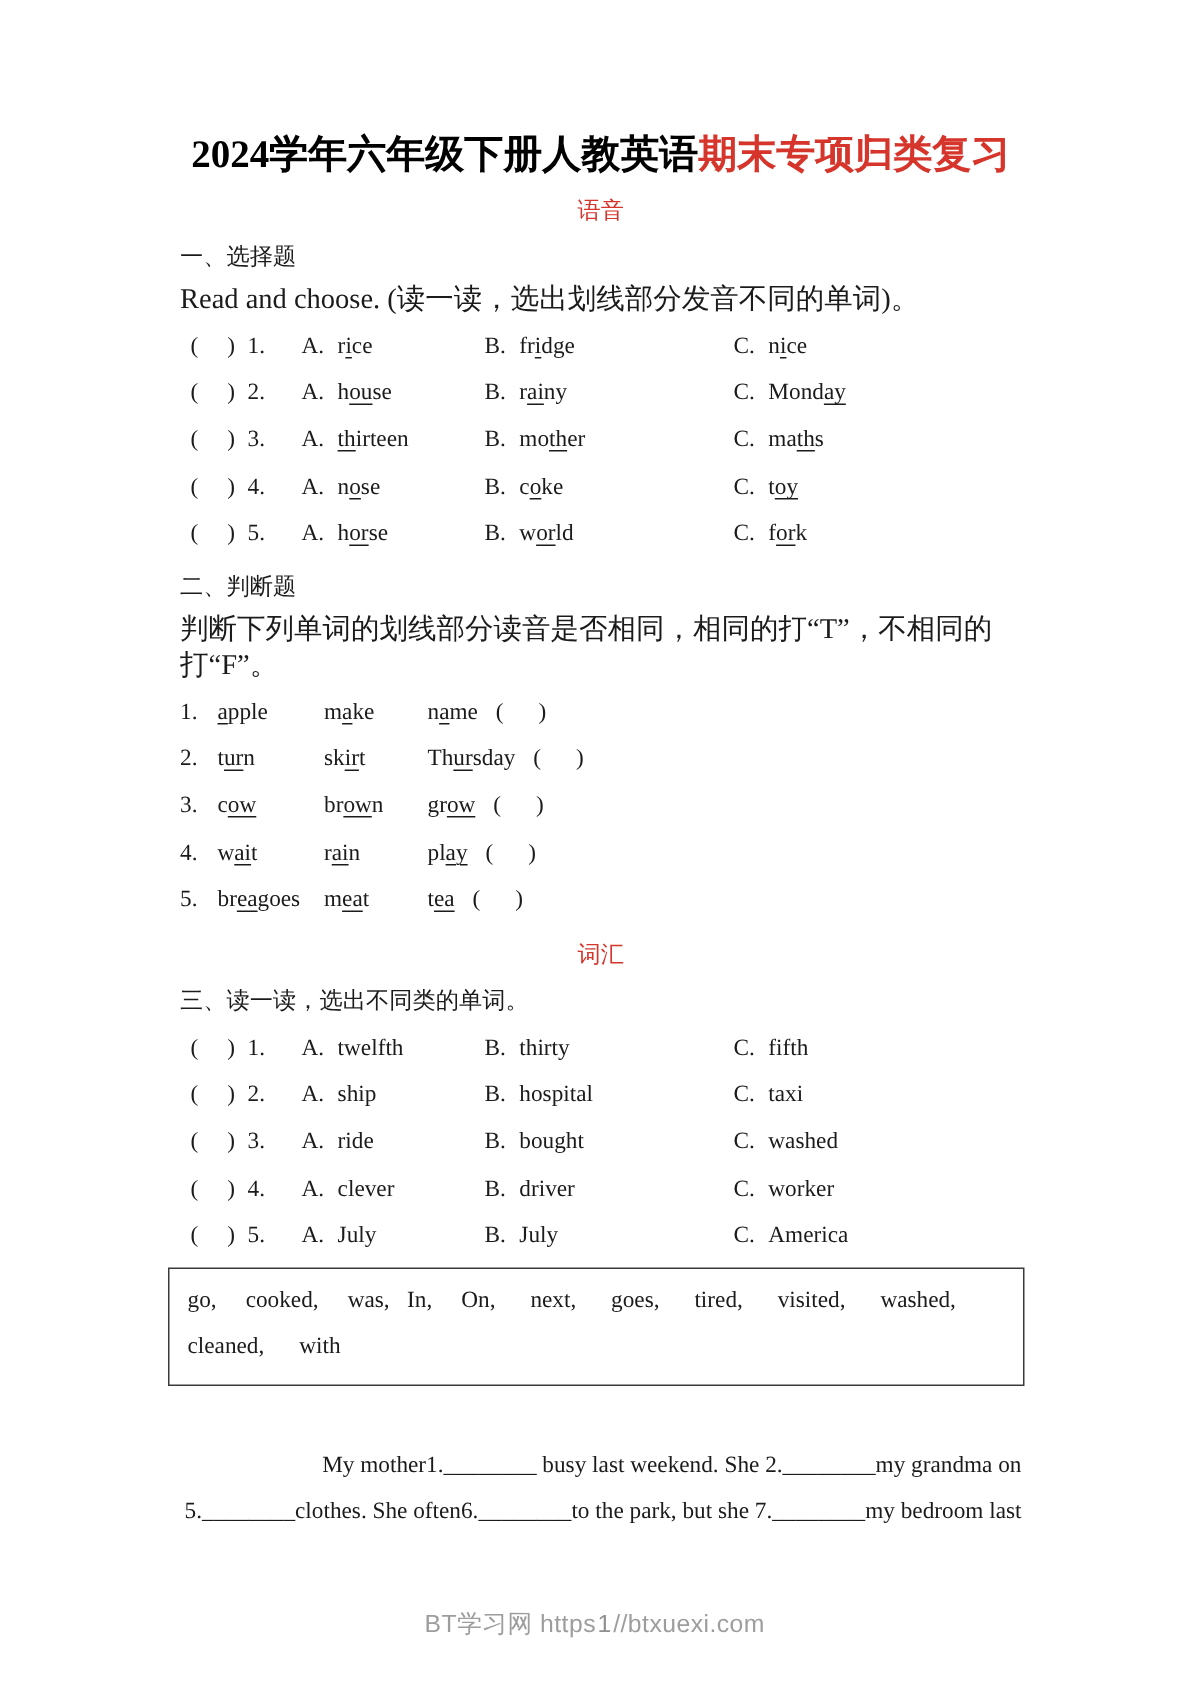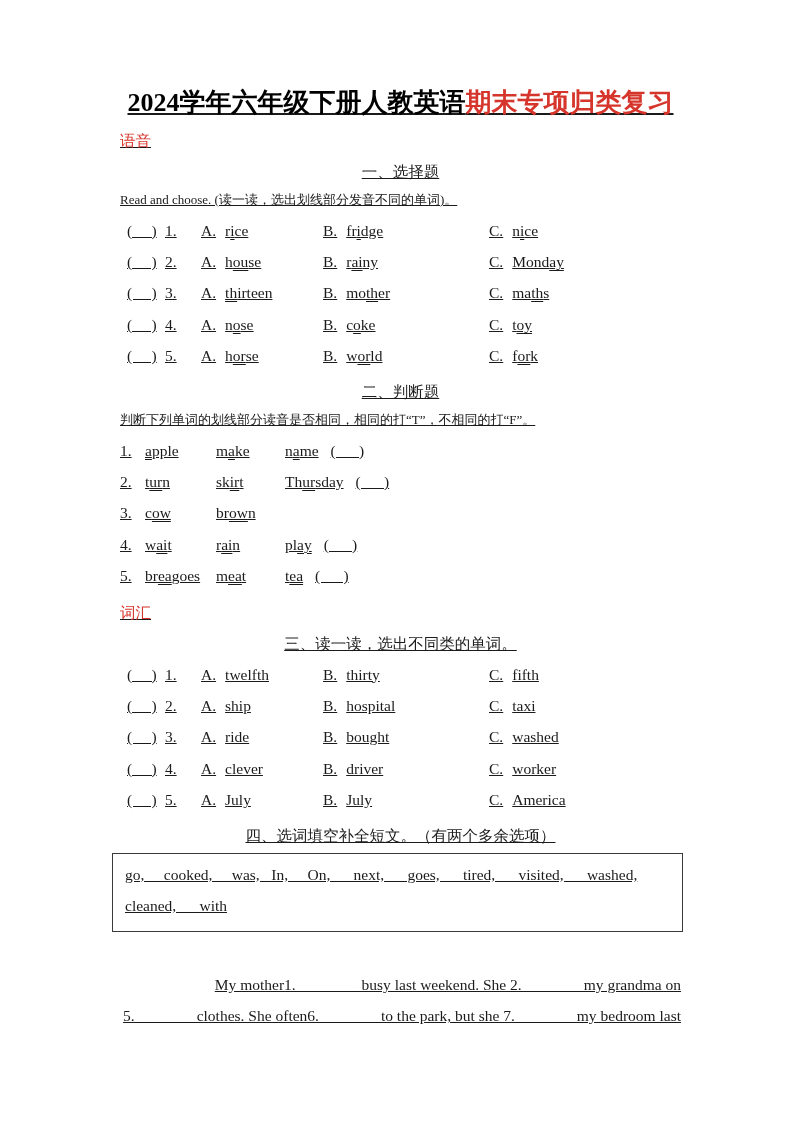--- a/index.html
+++ b/index.html
@@ -8,35 +8,34 @@
     --text:#1b1b1b;
   }
   html,body{margin:0;padding:0;background:#ffffff;}
   .page{
     position:relative;
     width:793px;height:1122px;
     background:#ffffff;
     overflow:hidden;
     color:var(--text);
     font-family:"Liberation Serif","DejaVu Serif",serif;
-    text-decoration:underline;
   }
   .content{padding:86px 112px 0 120px;}
   .title{
     margin:0;text-align:center;
     font-size:26px;font-weight:bold;line-height:34px;
     color:#000;white-space:nowrap;
   }
   .title .red-part{color:var(--accent-red);}
   .center-label{
-    text-align:left;color:var(--accent-red);
+    text-align:center;color:var(--accent-red);
     font-size:15.5px;line-height:22px;margin-top:10px;
   }
-  .sec-heading{font-size:15.5px;line-height:24px;margin-top:8px;text-align:center;}
-  .instruction{font-size:13px;line-height:24px;margin-top:4px;}
+  .sec-heading{font-size:15.5px;line-height:24px;margin-top:8px;}
+  .instruction{font-size:19px;line-height:24px;margin-top:4px;}
   .rows{margin-top:3px;}
   .crow{
     display:grid;
     grid-template-columns:38px 36px 122px 166px 1fr;
     align-items:center;height:31.4px;
     font-size:15.5px;padding-left:7px;
   }
   .paren{white-space:pre;}
   .qnum{white-space:pre;}
   .opt .olabel{margin-right:9px;}
@@ -139,20 +138,21 @@
         <span class="qnum">2.</span>
         <span class="w"><span>t</span><span class="u">ur</span><span>n</span></span>
         <span class="w"><span>sk</span><span class="u">ir</span><span>t</span></span>
         <span class="w3wrap"><span class="w"><span>Th</span><span class="u">ur</span><span>sday</span></span><span class="paren">(      )</span></span>
       </div>
 
       <div class="jrow">
         <span class="qnum">3.</span>
         <span class="w"><span>c</span><span class="u">ow</span><span></span></span>
         <span class="w"><span>br</span><span class="u">ow</span><span>n</span></span>
+        <span class="w3wrap"><span class="w"><span>gr</span><span class="u">ow</span><span></span></span><span class="paren">(      )</span></span>
       </div>
 
       <div class="jrow">
         <span class="qnum">4.</span>
         <span class="w"><span>w</span><span class="u">ai</span><span>t</span></span>
         <span class="w"><span>r</span><span class="u">ai</span><span>n</span></span>
         <span class="w3wrap"><span class="w"><span>pl</span><span class="u">ay</span><span></span></span><span class="paren">(      )</span></span>
       </div>
 
       <div class="jrow">
@@ -202,23 +202,23 @@
 
       <div class="crow">
         <span class="paren">(     )</span>
         <span class="qnum">5.</span>
         <span class="opt"><span class="olabel">A.</span><span>July</span></span>
         <span class="opt"><span class="olabel">B.</span><span>July</span></span>
         <span class="opt"><span class="olabel">C.</span><span>America</span></span>
       </div>
     </div>
 
-    <div class="sec-heading">四、选词填空补全短文。（有两个多余选项）</div>
     <div class="wordbox"><span class="wbline">go,     cooked,     was,   In,     On,      next,      goes,      tired,      visited,      washed,</span><br><span class="wbline">cleaned,      with</span></div>
 
     <div class="passage">
       <div class="pline indent">My mother1.________ busy last weekend. She 2.________my grandma on</div>
       <div class="pline">5.________clothes. She often6.________to the park, but she 7.________my bedroom last</div>
     </div>
 
   </div>
 
+  <div class="footer"><span>BT学习网 https</span><span class="pagenum">1</span><span>//btxuexi.com</span></div>
 </div>
 
 </body></html>

